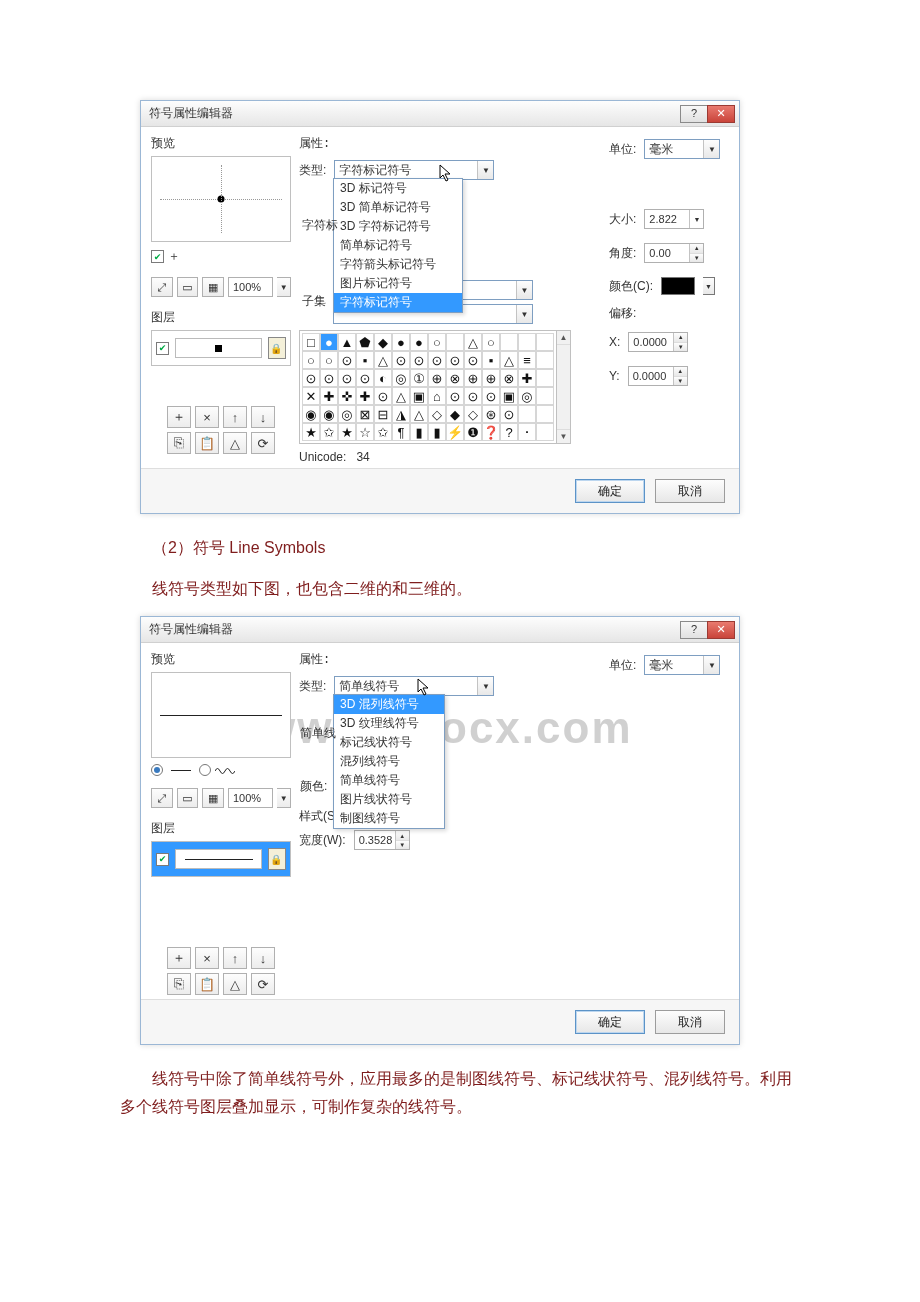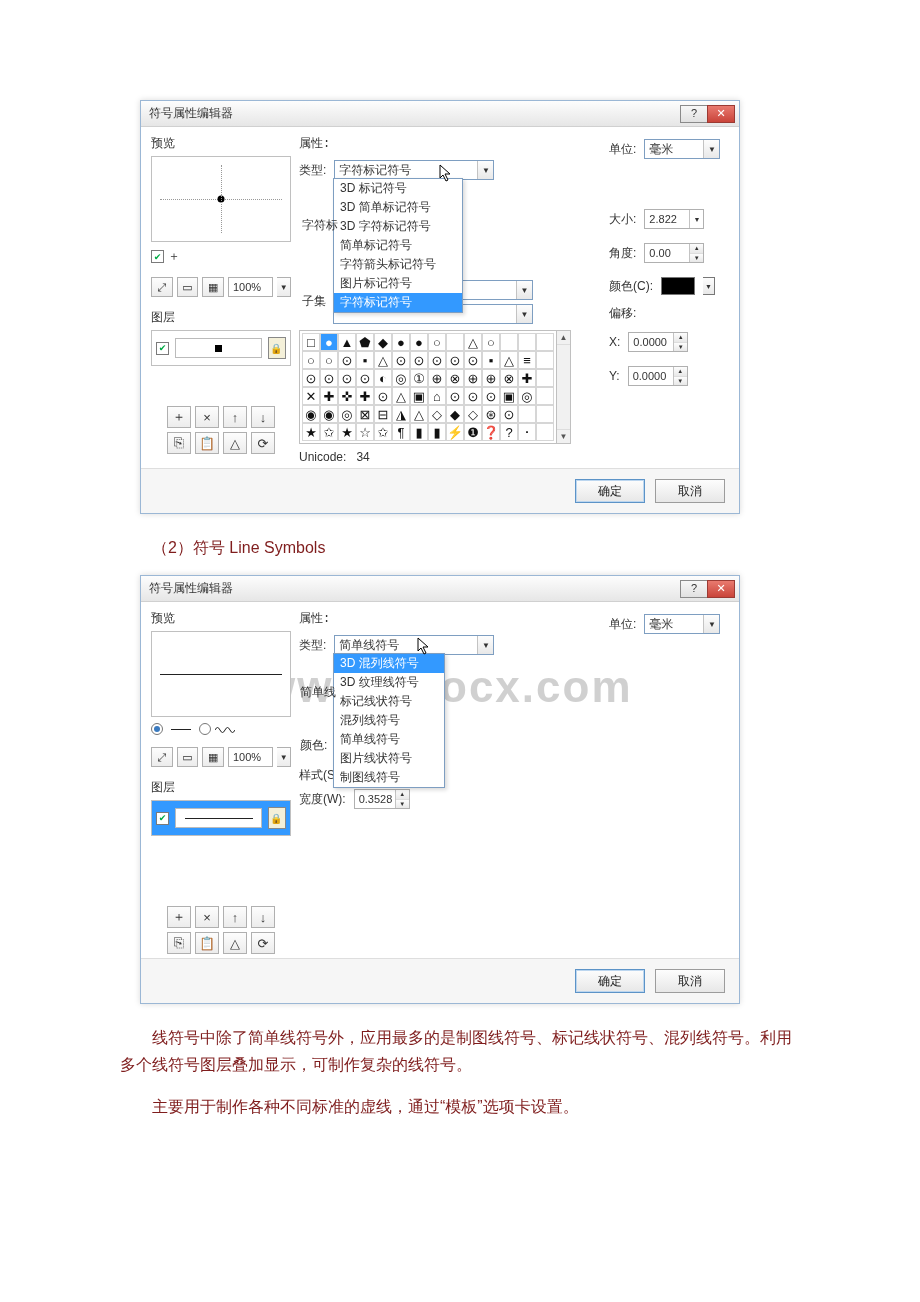--- a/index.html
+++ b/index.html
@@ -407,20 +407,21 @@
       <div class="dialog-footer">
         <div class="dlg-btn primary">确定</div>
         <div class="dlg-btn">取消</div>
       </div>
     </div>
   </div>
 
   <div class="body-text indent">
     <span>（2）符号 </span><span>Line Symbols</span>
   </div>
+  <div class="body-text indent">线符号类型如下图，也包含二维的和三维的。</div>
 
   <div class="screenshot-wrap" style="margin-top:4px;">
     <div class="dialog" style="position:relative;">
       <div class="titlebar">
         <div class="title">符号属性编辑器</div>
         <div class="winbtns">
           <div class="winbtn help">?</div>
           <div class="winbtn close">✕</div>
         </div>
       </div>
@@ -530,15 +531,14 @@
         </div>
       </div>
       <div class="dialog-footer">
         <div class="dlg-btn primary">确定</div>
         <div class="dlg-btn">取消</div>
       </div>
     </div>
   </div>
 
   <div class="body-text indent">线符号中除了简单线符号外，应用最多的是制图线符号、标记线状符号、混列线符号。利用多个线符号图层叠加显示，可制作复杂的线符号。</div>
-  <div class="body-text indent">主要用于制作各种不同标准的虚线，通过“模板”选项卡设置。</div>
 
 </div>
 
 </body></html>

